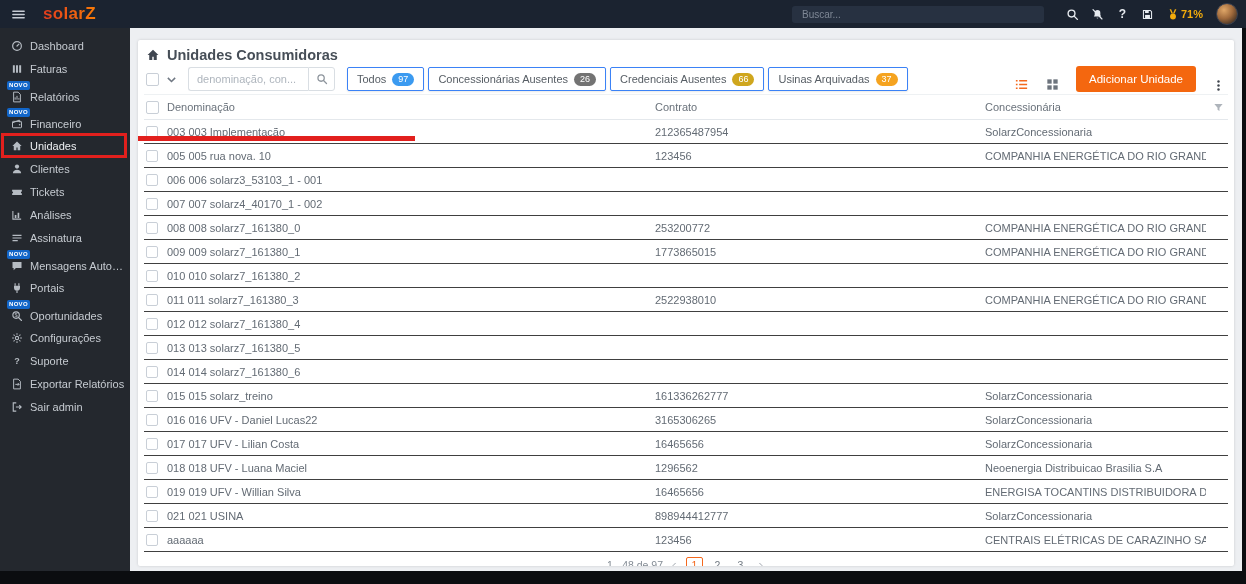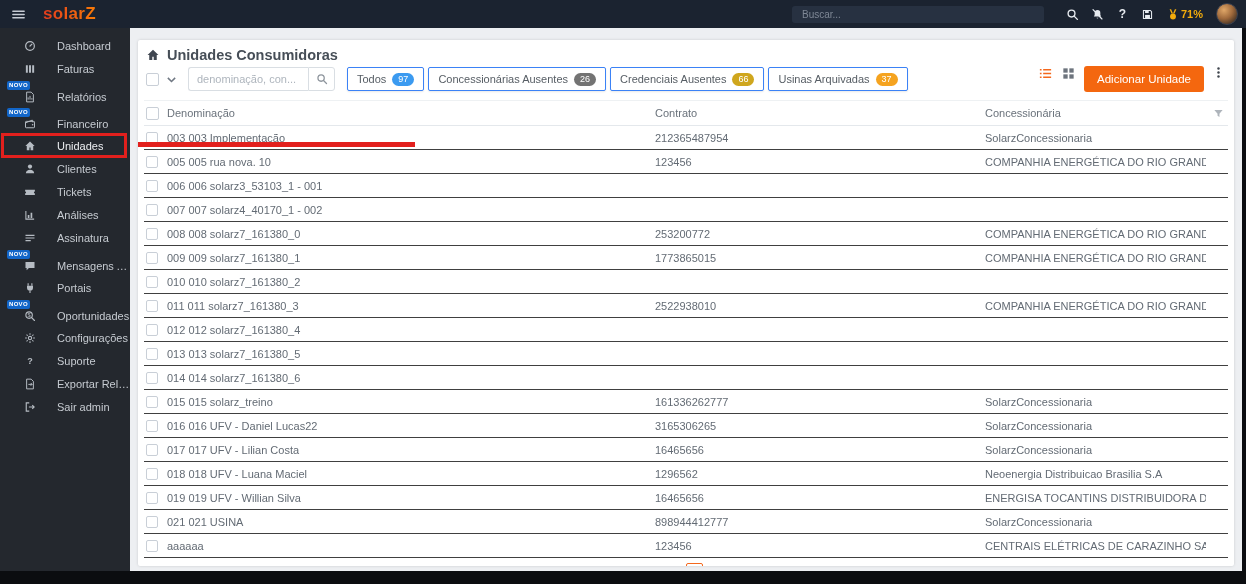--- a/index.html
+++ b/index.html
@@ -24,21 +24,21 @@
   .tbi{width:25px;height:14px;color:#e6eaef;cursor:pointer}
   .tbi svg{width:13px;height:13px}
   .tb-q{font-size:12px;font-weight:bold;color:#e6eaef;width:25px;text-align:center;cursor:pointer}
   .gami{display:flex;align-items:center;gap:2px;color:#f3ac0b;font-weight:bold;font-size:11px;margin:16px 7px;cursor:pointer}
   .gami .ic{width:12px;height:13px;color:#f3ac0b}
   .avatar{width:20px;height:20px;border-radius:50%;margin-left:6px;cursor:pointer;border:1px solid #3a4150;
     background:radial-gradient(circle at 35% 30%,#e0a768 0%,#a06a3c 45%,#4a3524 80%,#2c2015 100%)}
 
   
   .sidebar{position:absolute;left:0;top:28px;width:130px;height:543px;background:#24282e;padding-top:6px;box-sizing:border-box;z-index:4}
-  .nav-item{position:relative;height:23px;display:flex;align-items:center;gap:21px;padding-left:24px;color:#c6cbd1;font-size:11px;cursor:pointer;box-sizing:border-box}
+  .nav-item{position:relative;height:23px;display:flex;align-items:center;gap:7px;padding-left:11px;color:#c6cbd1;font-size:11px;cursor:pointer;box-sizing:border-box}
   .nav-item.has-novo{height:27px;align-items:flex-end;padding-bottom:4px}
   .nav-item .ic{width:12px;height:12px;flex:0 0 12px;color:#b6bcc3}
   .nav-item.active{color:#eceef1}
   .novo{position:absolute;top:1px;left:7px;background:#1266c9;color:#fff;font-size:6px;font-weight:bold;padding:1px 2px;border-radius:2px;letter-spacing:.3px;line-height:1.1}
   .nav-label{white-space:nowrap;overflow:hidden;text-overflow:ellipsis;max-width:104px}
   .annot-box{position:absolute;left:1px;right:3px;top:-1px;bottom:-1px;border:3px solid #da1f1f;pointer-events:none;box-sizing:border-box}
 
   
   .main{position:absolute;left:130px;top:28px;width:1112px;height:543px;background:#edeff2}
   .card{margin:12px 8px 0 8px;background:#fff;border-radius:2px;box-shadow:0 0 3px rgba(0,0,0,.15);
@@ -55,28 +55,28 @@
   .fsearch input{width:120px;height:24px;border:1px solid #d9dee3;border-right:0;border-radius:3px 0 0 3px;padding:0 8px;font-size:11px;color:#555;outline:none;font-family:inherit;box-sizing:border-box}
   .fsearch input::placeholder{color:#aeb5bd}
   .fsearch .sbtn{width:27px;height:24px;border:1px solid #d9dee3;border-radius:0 3px 3px 0;background:#fff;display:flex;align-items:center;justify-content:center;color:#8d949c;cursor:pointer;box-sizing:border-box}
   .fsearch .sbtn svg{width:12px;height:12px}
 
   .tabs{display:flex;gap:4px;margin-left:12px}
   .tab{display:flex;align-items:center;gap:6px;background:#fff;border:1px solid #3b82f6;box-shadow:0 1px 2px rgba(0,0,0,.09);
     border-radius:2px;padding:0 9px;height:24px;font-size:11px;color:#565d64;cursor:pointer;font-family:inherit;white-space:nowrap}
   .tab .badge{color:#fff;font-size:9px;font-weight:normal;border-radius:8px;padding:2px 6px;line-height:1}
 
-  .view-actions{margin-left:auto;display:flex;align-items:flex-start;gap:8px;padding-right:3px}
+  .view-actions{margin-left:auto;display:flex;align-items:flex-end;gap:16px;padding-right:3px}
   .vicon{width:15px;height:15px;cursor:pointer}
   .vicon.list{color:#f4681d}
   .vicon.grid{color:#6d747d}
   .add-btn{background:#f4670f;color:#fff;border:none;border-radius:3px;height:26px;padding:0 13px;font-size:11.5px;cursor:pointer;font-family:inherit}
   .kebab{width:13px;height:13px;color:#3f454d;cursor:pointer}
 
-  .table{margin-top:8px}
+  .table{margin-top:2px}
   .thead{display:flex;align-items:center;height:24px;border-top:1px solid #eef1f3;border-bottom:1px solid #e4e8ec;color:#6a727b;font-size:11px}
   .c0{flex:0 0 23px;display:flex;align-items:center;padding-left:2px;box-sizing:border-box}
   .c1{flex:0 0 488px;white-space:nowrap;position:relative}
   .c2{flex:0 0 330px;white-space:nowrap}
   .c3{flex:1;white-space:nowrap;overflow:hidden}
   .c4{flex:0 0 22px;display:flex;justify-content:flex-end;padding-right:4px;box-sizing:border-box}
   .funnel{width:11px;height:11px;color:#aeb4bb;cursor:pointer}
   .thead .cb{width:13px;height:13px}
 
   .trow{display:flex;align-items:center;height:23px;border-bottom:1px solid #404040;font-size:11px;color:#636b74;cursor:pointer}

